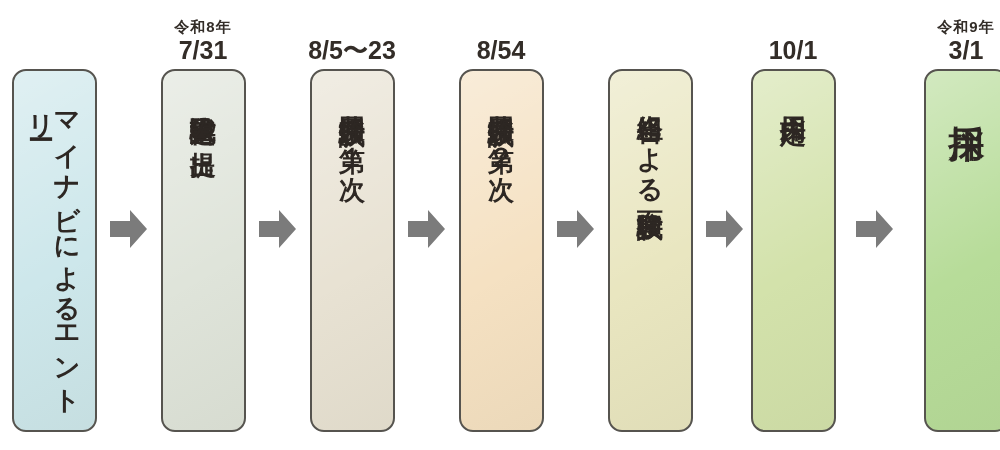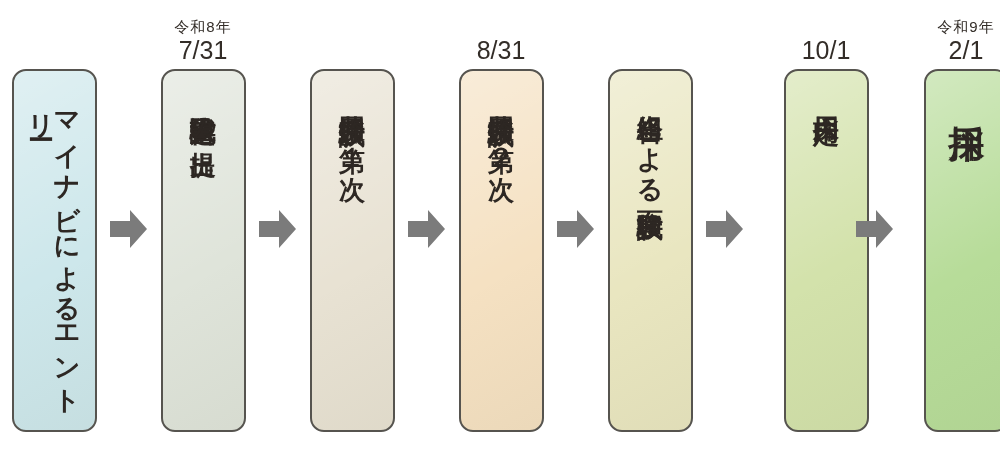--- a/index.html
+++ b/index.html
@@ -32,28 +32,28 @@
     display: flex;
     flex-direction: column;
     justify-content: flex-end;
     align-items: center;
     text-align: center;
     white-space: nowrap;
     color: #332d28;
   }
   .era {
     font-size: 15px;
-    font-weight: 400;
+    font-weight: 700;
     line-height: 1.1;
     letter-spacing: 1px;
     margin-top: 32px;
   }
   .date {
     font-size: 25px;
-    font-weight: 400;
+    font-weight: 700;
     line-height: 1.1;
     margin-top: 1px;
   }
   .step-box {
     position: absolute;
     top: 69px;
     left: 0;
     width: 85px;
     height: 363px;
     box-sizing: border-box;
@@ -103,55 +103,59 @@
     <div class="step-header">
       <div class="era">令和8年</div>
       <div class="date">7/31</div>
     </div>
     <div class="step-box" style="--fill: #dfe4da;">
       <div class="step-label">試験申込書の提出</div>
     </div>
   </div>
 
   <div class="step" style="left:310px">
+    <div class="step-header">
+      <div class="era"></div>
+      <div class="date">8/5〜23</div>
+    </div>
     <div class="step-box" style="--fill: #e8e2d3;">
       <div class="step-label">共同採用試験　第１次</div>
     </div>
   </div>
 
   <div class="step" style="left:459px">
     <div class="step-header">
       <div class="era"></div>
-      <div class="date">8/31</div>
+      <div class="date">8/54</div>
     </div>
     <div class="step-box" style="--fill: #f5e1c2;">
       <div class="step-label">共同採用試験　第２次</div>
     </div>
   </div>
 
   <div class="step" style="left:608px">
     <div class="step-box" style="--fill: #e9e6c0;">
       <div class="step-label">当組合による面接試験</div>
     </div>
   </div>
 
-  <div class="step" style="left:784px">
+  <div class="step" style="left:751px">
     <div class="step-header">
       <div class="era"></div>
       <div class="date">10/1</div>
     </div>
     <div class="step-box" style="--fill: #d3e2ab;">
       <div class="step-label">採用内定</div>
     </div>
   </div>
 
   <div class="step" style="left:924px">
     <div class="step-header">
       <div class="era">令和9年</div>
-      <div class="date">2/1</div>
+      <div class="date">3/1</div>
     </div>
     <div class="step-box" style="--fill: #b7dc99;">
       <div class="step-label large">採用</div>
     </div>
   </div>
 
   <svg class="arrow" style="left:110px" width="38" height="40" viewBox="0 0 38 40">
       <polygon class="arrow-shape" points="0,12 20,12 20,1 37,20 20,39 20,28 0,28" fill="#7b7b7b"></polygon>
     </svg>
   <svg class="arrow" style="left:259px" width="38" height="40" viewBox="0 0 38 40">

